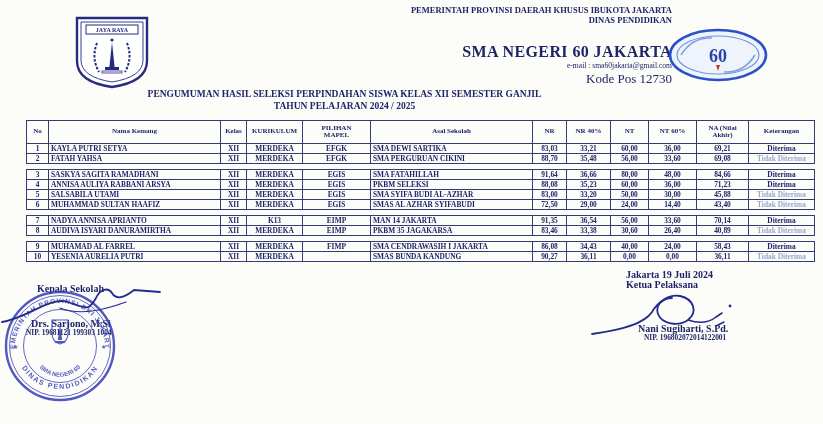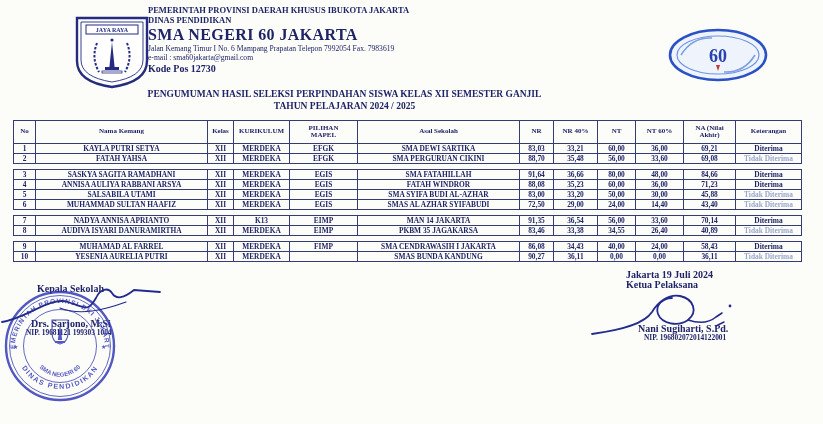--- a/index.html
+++ b/index.html
@@ -1,38 +1,38 @@
 <!DOCTYPE html>
 <html><head>
 <meta charset="utf-8">
 <style>
   html,body{margin:0;padding:0}
   body{width:823px;height:424px;background:#fcfcf8;position:relative;overflow:hidden;
        font-family:"Liberation Serif",serif;color:#1f2468}
   .page{position:absolute;inset:0}
   
-  .letterhead{left:148px;top:5px;width:500px;text-align:left;position:absolute;line-height:1.18}
+  .letterhead{left:172px;top:5px;width:500px;text-align:right;position:absolute;line-height:1.18}
   .lh-small{font-size:8.5px;font-weight:bold}
-  .school{font-size:16px;font-weight:bold;letter-spacing:.4px;margin-top:1px}
+  .school{font-size:16px;font-weight:bold;letter-spacing:.4px;margin-top:18px}
   .addr{font-size:7.6px}
   .city{font-size:8.5px;font-weight:bold;letter-spacing:3px;margin-top:1px}
-  .postal{font-size:10px;font-weight:bold}
+  .postal{font-size:13px;font-weight:normal}
   .logo-left{left:70px;top:15px;position:absolute}
   .logo-right{left:667px;top:28px;position:absolute}
   
   .doc-title{left:0;top:88px;width:689px;text-align:center;position:absolute;line-height:1.3}
   .doc-title div{font-size:9.5px;font-weight:bold}
   
-  table{border-collapse:collapse;table-layout:fixed;width:788px;position:absolute;left:13px;top:120px}
+  table{border-collapse:collapse;table-layout:fixed;width:788px;position:absolute;left:26px;top:120px}
   th,td{border:1px solid #343b75;font-weight:bold;line-height:1.05;padding:0 2px;
         overflow:hidden;white-space:nowrap;color:#1f2468}
   th{height:22px;font-size:7px;text-align:center;white-space:pre-line;vertical-align:middle}
   td{height:9px;font-size:7.4px}
   tr.gap td{border-left:none;border-right:none;border-top:none;border-bottom:none;height:5px}
-  .al{text-align:center}.ac{text-align:center}
+  .al{text-align:left}.ac{text-align:center}
   td.faded{color:#9aa8cd}
   
   .s-text{position:absolute;font-weight:bold;font-size:10px;white-space:nowrap}
   .s-small{font-size:7.4px}
   .stamp{position:absolute;left:4px;top:290px;opacity:.82;z-index:3}
   .scribble{position:absolute;z-index:4}
   .under-stamp{z-index:2}
 </style>
 </head>
 <body>
@@ -49,21 +49,20 @@
     <rect x="35" y="52" width="14" height="3" fill="#252b80"></rect>
     <rect x="32" y="56" width="20" height="2" fill="none" stroke="#252b80" stroke-width="0.8"></rect>
     <path d="M27,28 Q21,43 29,57" fill="none" stroke="#252b80" stroke-width="2" stroke-dasharray="2.5,1.6"></path>
     <path d="M57,28 Q63,43 55,57" fill="none" stroke="#252b80" stroke-width="2" stroke-dasharray="2.5,1.6"></path>
   </svg>
 
   <div class="letterhead">
     <div class="lh-small">PEMERINTAH PROVINSI DAERAH KHUSUS IBUKOTA JAKARTA</div>
     <div class="lh-small">DINAS PENDIDIKAN</div>
     <div class="school">SMA NEGERI 60 JAKARTA</div>
-    <div class="addr">Jalan Kemang Timur I No. 6 Mampang Prapatan Telepon 7992054  Fax. 7983619</div>
     <div class="addr">e-mail : sma60jakarta@gmail.com</div>
     <div class="postal">Kode Pos 12730</div>
   </div>
 
   <svg class="logo-right" width="102" height="54" viewBox="0 0 102 54">
     <ellipse cx="51" cy="27" rx="48" ry="25" fill="#eef3fc" stroke="#2a52c4" stroke-width="2.6"></ellipse>
     <ellipse cx="51" cy="27" rx="41" ry="19" fill="none" stroke="#6f94dd" stroke-width="1.2"></ellipse>
     <path d="M14,27 Q25,9 45,10" fill="none" stroke="#7da0e0" stroke-width="1.6"></path>
     <path d="M88,27 Q77,45 57,44" fill="none" stroke="#7da0e0" stroke-width="1.6"></path>
     <path d="M49,37 l4,0 -2,6 z" fill="#c23b2e"></path>
@@ -153,21 +152,21 @@
           <td class="ac">48,00</td>
           <td class="ac">84,66</td>
           <td class="ac">Diterima</td>
         </tr>
         <tr>
           <td class="ac">4</td>
           <td class="al">ANNISA AULIYA RABBANI ARSYA</td>
           <td class="ac">XII</td>
           <td class="ac">MERDEKA</td>
           <td class="ac">EGIS</td>
-          <td class="al">FATAH WINDROR</td>
+          <td class="al">PKBM SELEKSI</td>
           <td class="ac">88,08</td>
           <td class="ac">35,23</td>
           <td class="ac">60,00</td>
           <td class="ac">36,00</td>
           <td class="ac">71,23</td>
           <td class="ac">Diterima</td>
         </tr>
         <tr>
           <td class="ac">5</td>
           <td class="al">SALSABILA UTAMI</td>
@@ -215,21 +214,21 @@
         </tr>
         <tr>
           <td class="ac">8</td>
           <td class="al">AUDIVA ISYARI DANURAMIRTHA</td>
           <td class="ac">XII</td>
           <td class="ac">MERDEKA</td>
           <td class="ac">EIMP</td>
           <td class="al">PKBM 35 JAGAKARSA</td>
           <td class="ac">83,46</td>
           <td class="ac">33,38</td>
-          <td class="ac">34,55</td>
+          <td class="ac">30,60</td>
           <td class="ac">26,40</td>
           <td class="ac">40,89</td>
           <td class="ac faded">Tidak Diterima</td>
         </tr>
         <tr class="gap">
           <td colspan="12"></td>
         </tr>
         <tr>
           <td class="ac">9</td>
           <td class="al">MUHAMAD AL FARREL</td>

